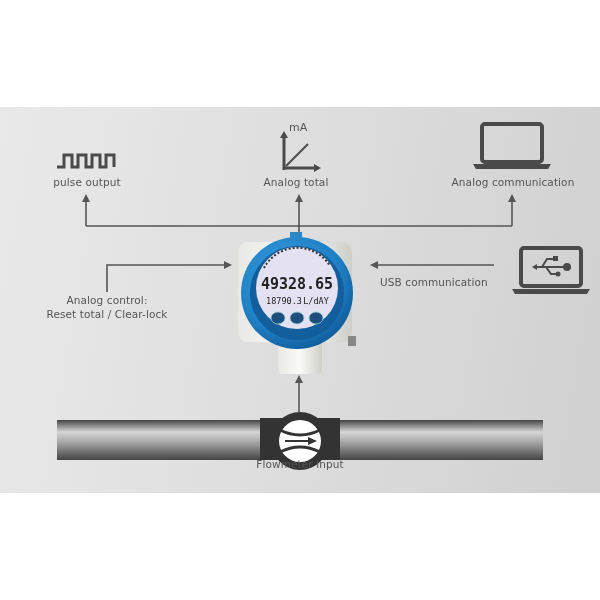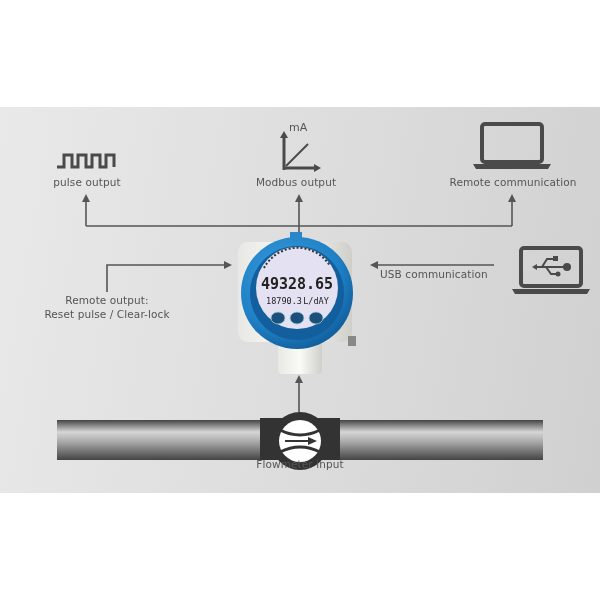--- a/index.html
+++ b/index.html
@@ -43,32 +43,32 @@
 <div class="label center" style="left:87px;top:176px">pulse output</div>
 
 <div class="label" style="left:289px;top:121px;font-size:11px">mA</div>
 <svg class="icon" style="left:280px;top:130px" width="42" height="42" viewBox="0 0 42 42">
   <path d="M4,40 L4,6" stroke="#4a4a4a" stroke-width="3"></path>
   <path d="M0,8 L4,1 L8,8 z" fill="#4a4a4a"></path>
   <path d="M4,38 L36,38" stroke="#4a4a4a" stroke-width="3"></path>
   <path d="M34,34 L41,38 L34,42 z" fill="#4a4a4a"></path>
   <path d="M6,36 L28,14" stroke="#4a4a4a" stroke-width="2"></path>
 </svg>
-<div class="label center" style="left:296px;top:176px">Modbus output</div>
+<div class="label center" style="left:296px;top:176px">Analog total</div>
 
 <svg class="icon" style="left:473px;top:122px" width="78" height="48" viewBox="0 0 78 48">
   <rect x="9" y="2" width="60" height="38" rx="3" fill="none" stroke="#4a4a4a" stroke-width="4"></rect>
   <path d="M0,42 L78,42 L75,47 L3,47 z" fill="#4a4a4a"></path>
 </svg>
-<div class="label center" style="left:513px;top:176px">Remote communication</div>
+<div class="label center" style="left:513px;top:176px">Analog communication</div>
 
-<div class="label center" style="left:107px;top:294px">Remote output:</div>
-<div class="label center" style="left:107px;top:308px">Reset pulse / Clear-lock</div>
+<div class="label center" style="left:107px;top:294px">Analog control:</div>
+<div class="label center" style="left:107px;top:308px">Reset total / Clear-lock</div>
 
-<div class="label" style="left:380px;top:268px">USB communication</div>
+<div class="label" style="left:380px;top:276px">USB communication</div>
 <svg class="icon" style="left:512px;top:246px" width="78" height="50" viewBox="0 0 78 50">
   <rect x="9" y="2" width="60" height="38" rx="3" fill="none" stroke="#4a4a4a" stroke-width="4"></rect>
   <path d="M0,43 L78,43 L75,48 L3,48 z" fill="#4a4a4a"></path>
   <g>
     <line x1="22" y1="21" x2="54" y2="21" stroke="#4a4a4a" stroke-width="2"></line>
     <circle cx="55" cy="21" r="4" fill="#4a4a4a"></circle>
     <path d="M20,21 L25,18 L25,24 z" fill="#4a4a4a"></path>
     <path d="M30,21 L35,13 L42,13" stroke="#4a4a4a" stroke-width="2" fill="none"></path>
     <rect x="41" y="10" width="5" height="5" fill="#4a4a4a"></rect>
     <path d="M34,21 L39,28 L44,28" stroke="#4a4a4a" stroke-width="2" fill="none"></path>

